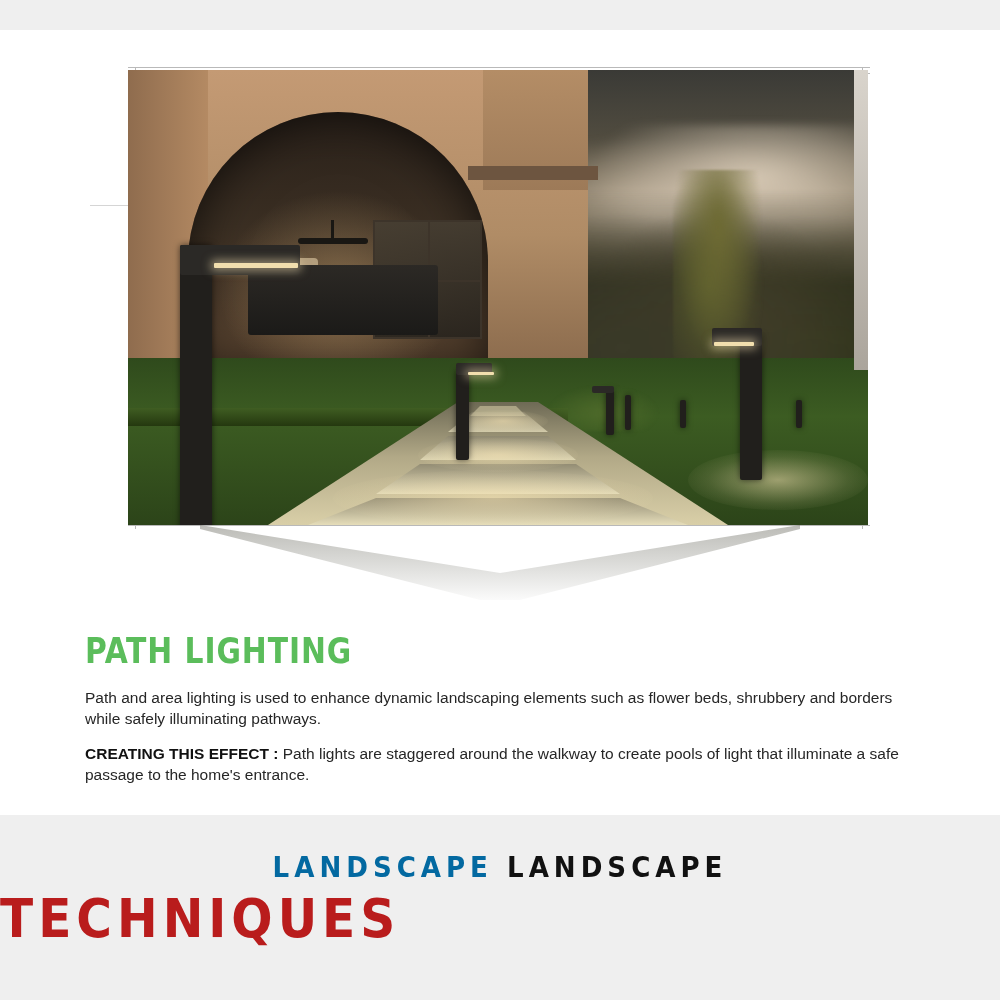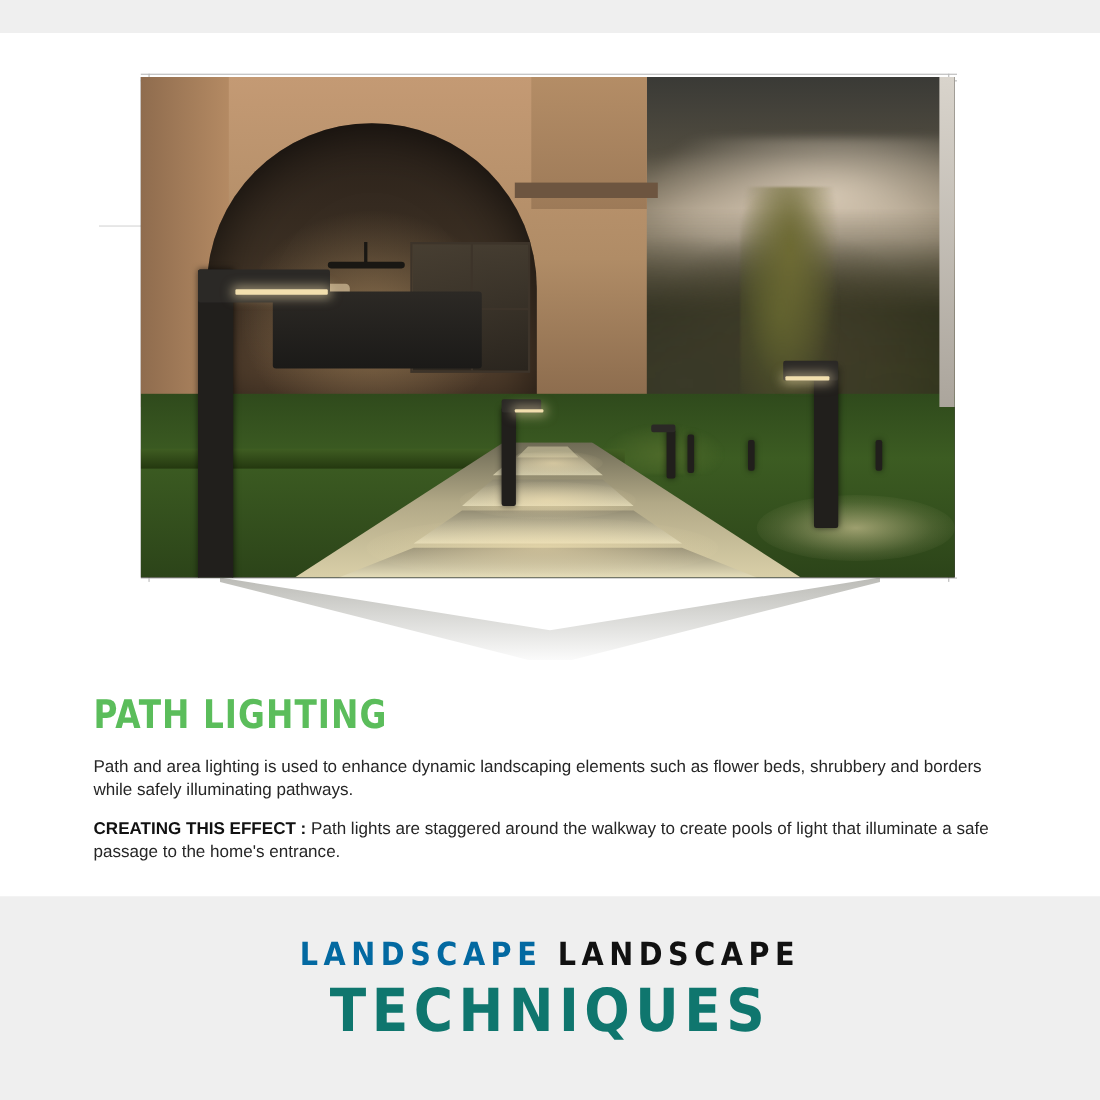--- a/index.html
+++ b/index.html
@@ -301,26 +301,25 @@
     font-size: 29px;
     font-weight: 700;
     letter-spacing: 5px;
     color: #111;
   }
   .footer-line1 .green { color: #0369a1; }
   .footer-line2 {
     position: absolute;
     width: 1000px;
     top: 72px;
-    text-align: center;
     font-family: "DejaVu Sans Condensed", "Liberation Sans Narrow", "Liberation Sans", sans-serif;
     font-size: 54px;
     font-weight: 700;
     letter-spacing: 5px;
-    color: #0f766e;
+    color: #b91c1c;
   }
 </style>
 </head>
 <body>
 
 <div class="page">
 
   <div class="white-panel"></div>
 
   <div class="hero">

